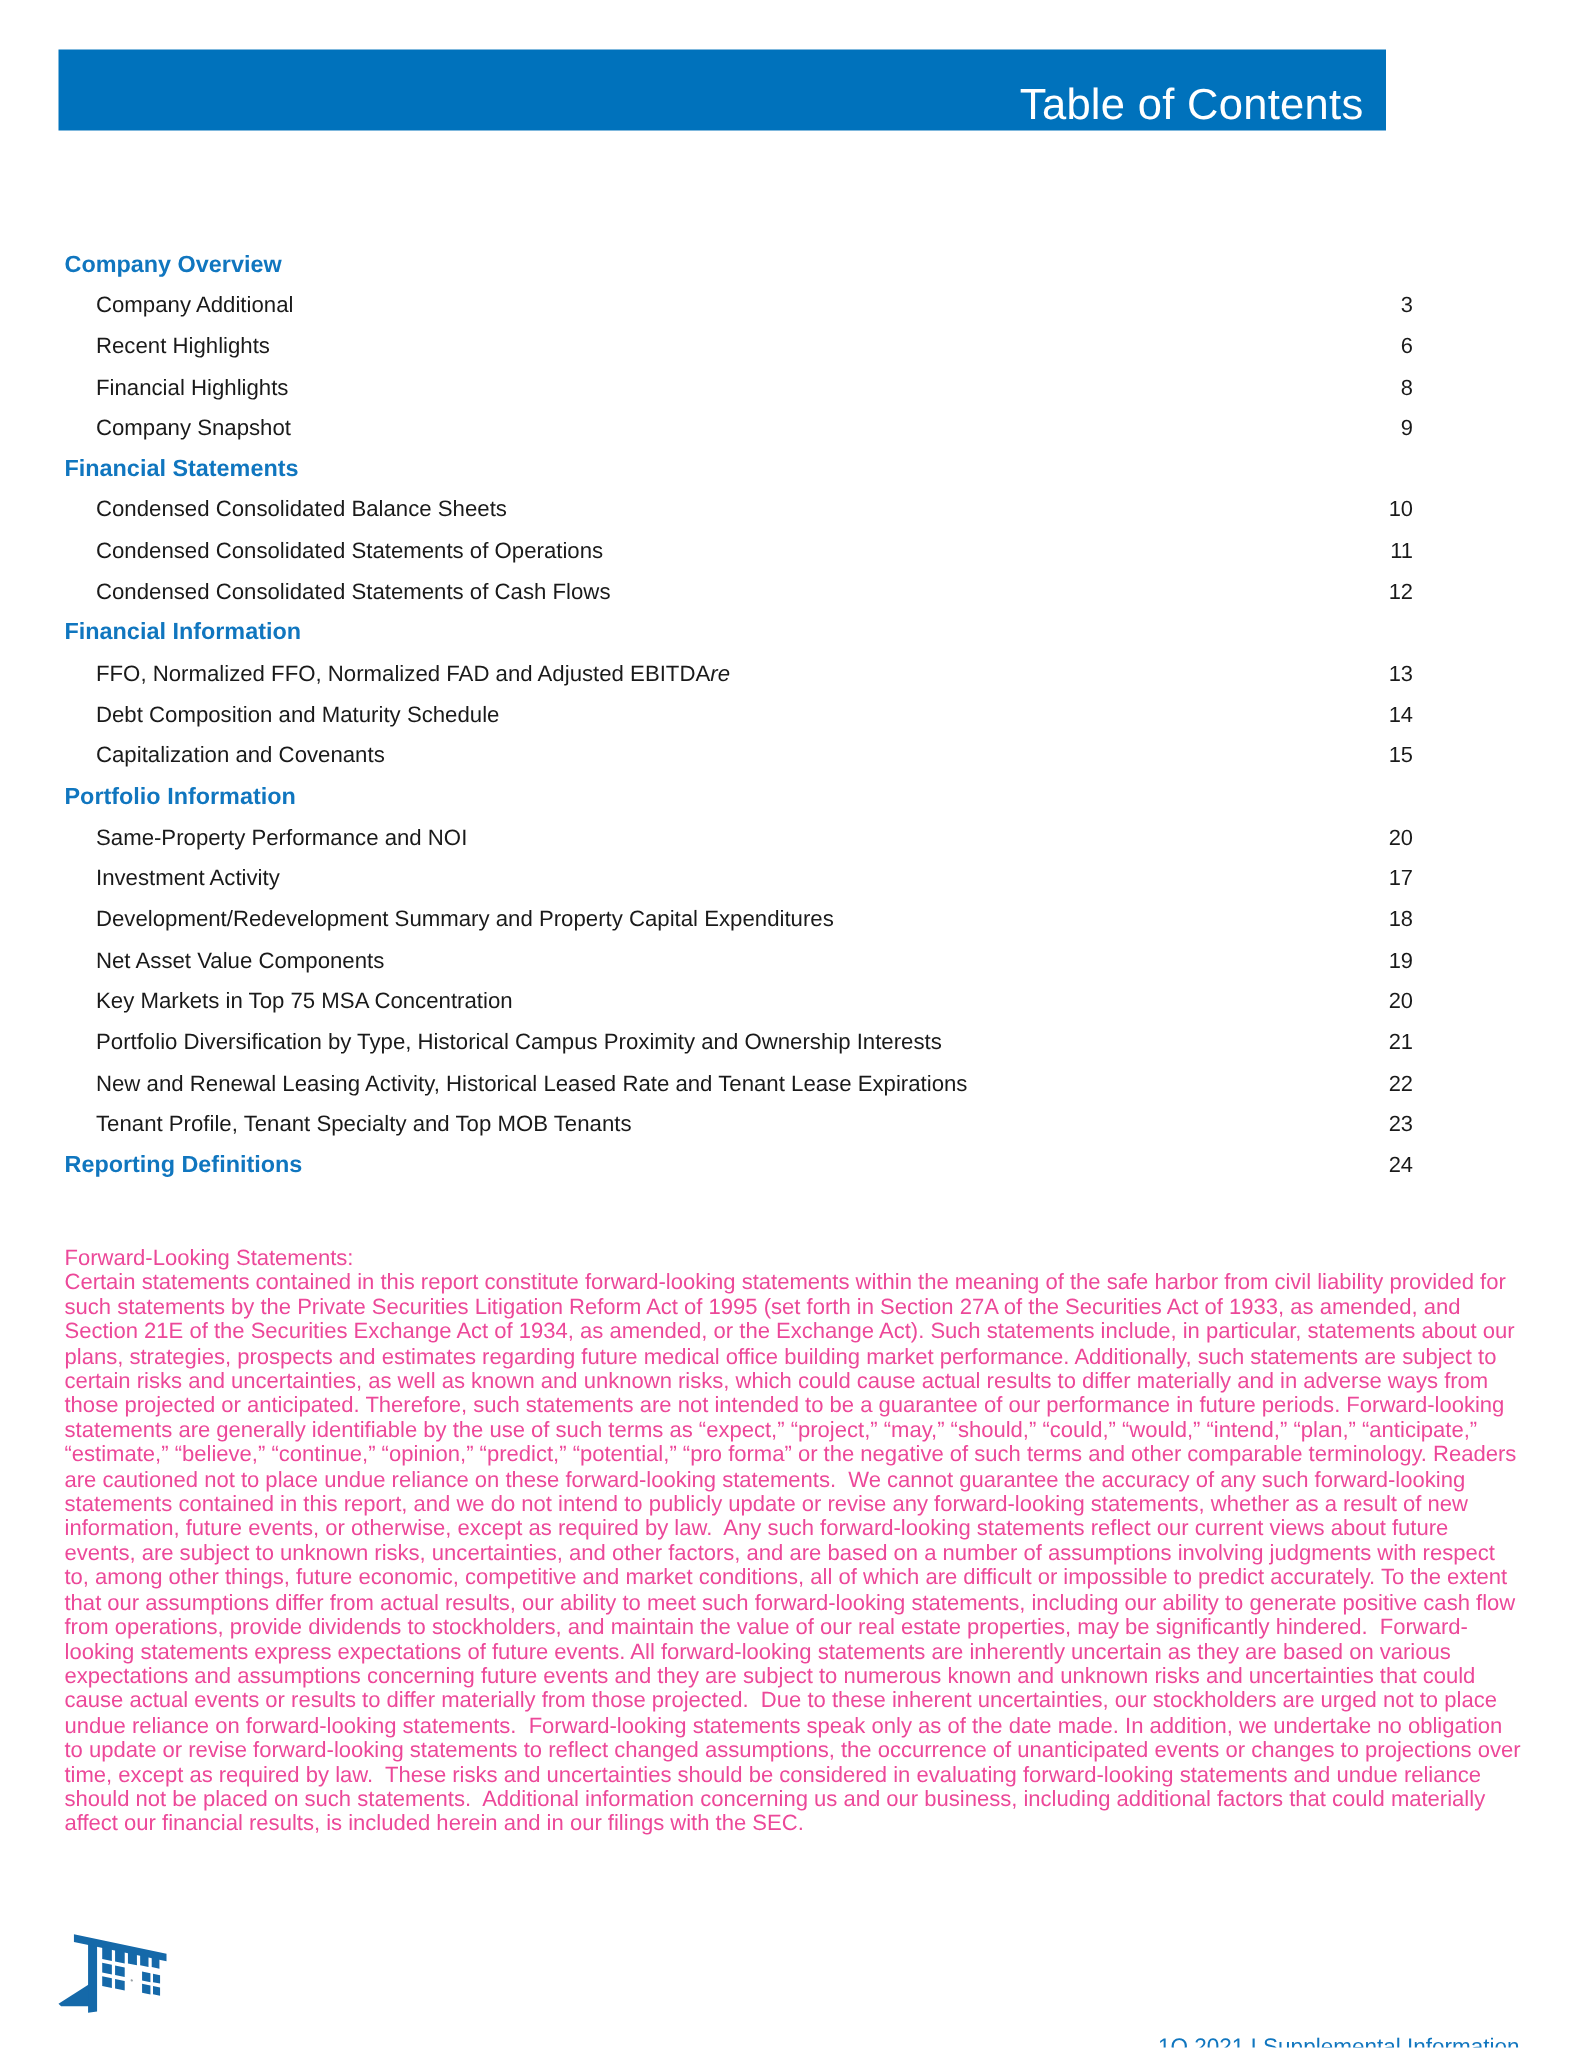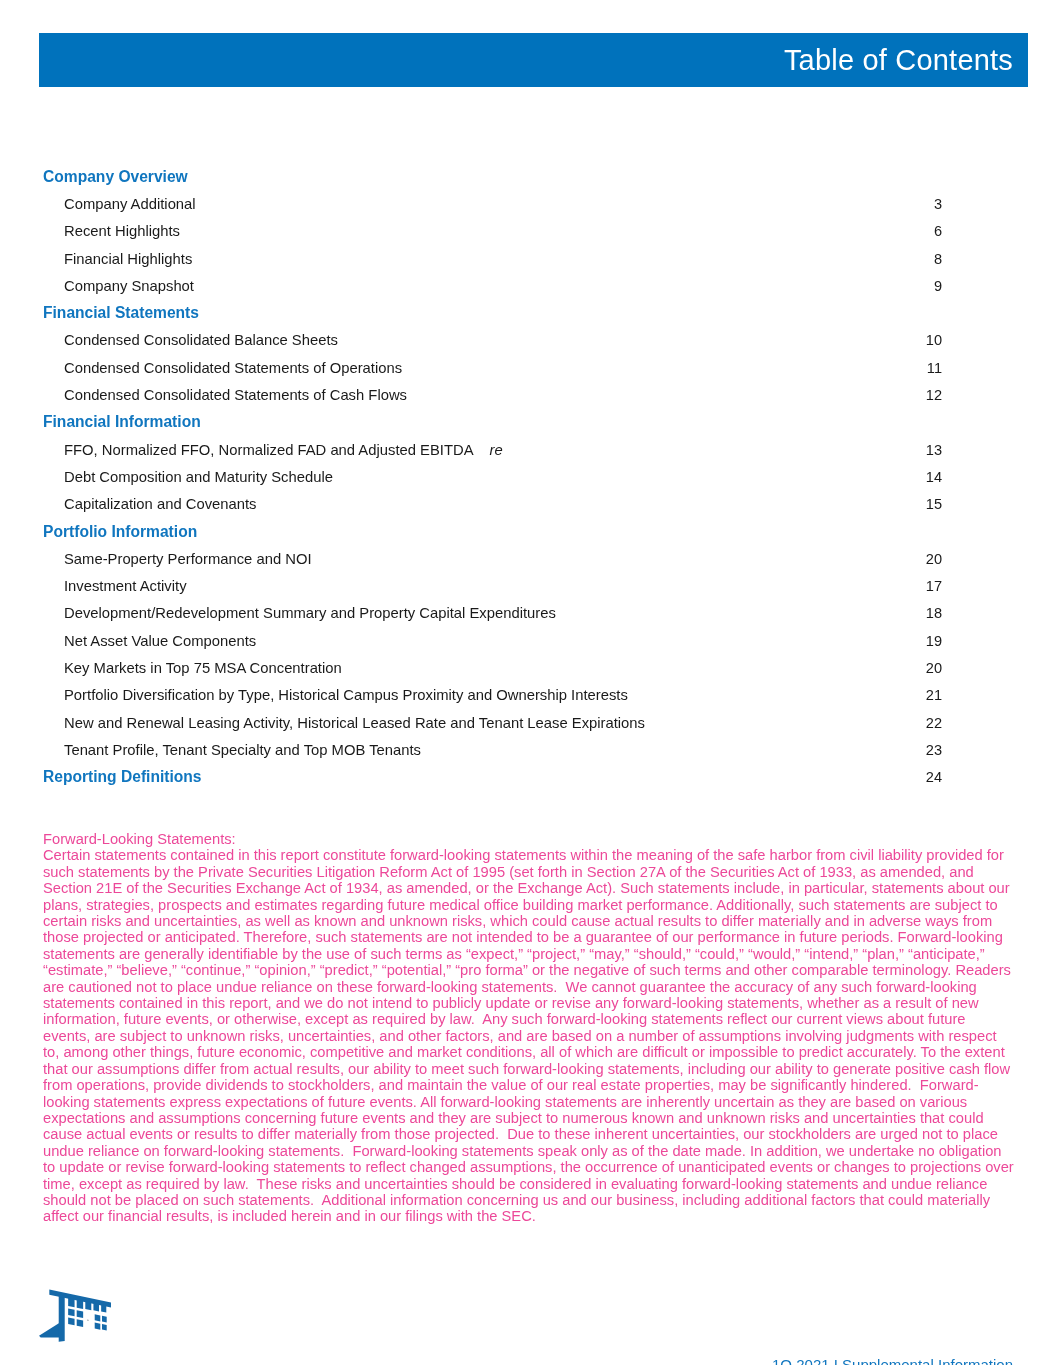--- a/index.html
+++ b/index.html
@@ -2,23 +2,23 @@
 <html><head>
 <meta charset="utf-8">
 <style>
   html,body{margin:0;padding:0;background:#ffffff;}
   body{
     width:1055px;height:1365px;position:relative;overflow:hidden;
     font-family:"Liberation Sans", sans-serif;
     -webkit-font-smoothing:antialiased;
   }
   .banner{
-    position:absolute;left:39px;top:33px;width:989px;height:54px;
+    position:absolute;left:39px;top:33px;width:885px;height:54px;
     background:#0072BC;color:#ffffff;
-    display:flex;align-items:center;justify-content:flex-end;
+    display:flex;align-items:flex-end;justify-content:flex-end;
     padding-right:15px;box-sizing:border-box;
     font-size:29px;letter-spacing:.2px;
   }
   .toc{position:absolute;left:43px;top:163px;width:899px;}
   .toc-row{
     height:27.3px;display:flex;align-items:center;justify-content:space-between;
     color:#1a1a1a;font-size:14.8px;
   }
   .toc-row .label{padding-left:21px;}
   .toc-row.heading .label{
@@ -82,21 +82,21 @@
     <div class="toc-row item">
       <span class="label">Condensed Consolidated Statements of Cash Flows</span>
       <span class="page">12</span>
     </div>
     <div class="toc-row heading">
       <span class="label">Financial Information</span>
       <span class="page"></span>
     </div>
     <div class="toc-row item">
       <span style="display: flex; align-items: center;">
-        <span class="label" style="padding-right: 16px;">FFO, Normalized FFO, Normalized FAD and Adjusted EBITDA</span>
+        <span class="label" style="padding-right: 0px;">FFO, Normalized FFO, Normalized FAD and Adjusted EBITDA</span>
         <i style="margin-right: auto;">re</i>
       </span>
       <span class="page">13</span>
     </div>
     <div class="toc-row item">
       <span class="label">Debt Composition and Maturity Schedule</span>
       <span class="page">14</span>
     </div>
     <div class="toc-row item">
       <span class="label">Capitalization and Covenants</span>

